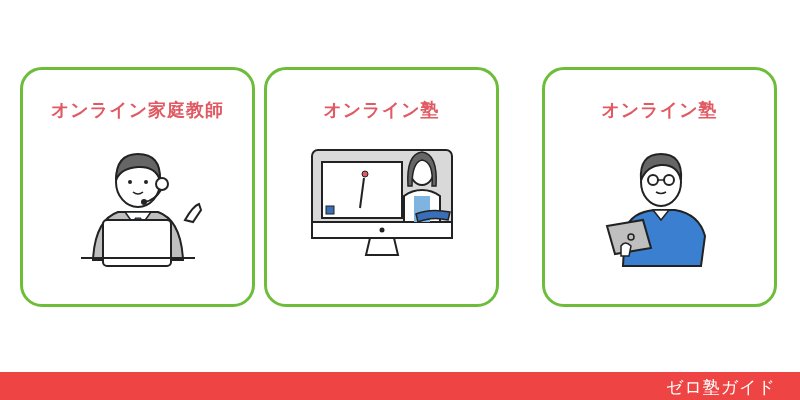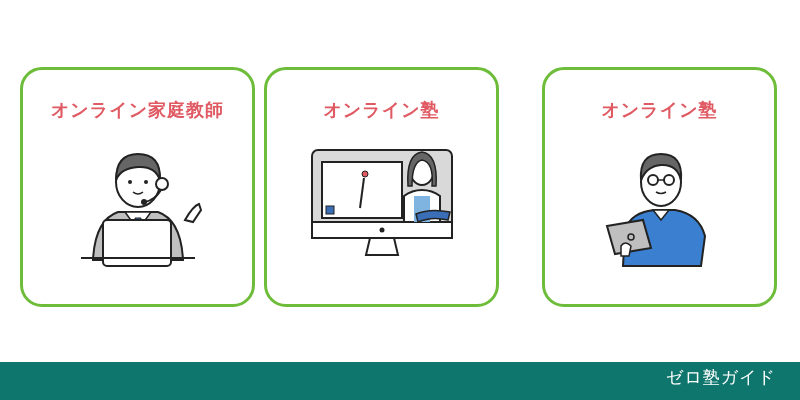--- a/index.html
+++ b/index.html
@@ -1,21 +1,21 @@
 <!DOCTYPE html>
 <html><head>
 <meta charset="utf-8">
 <style>
   html,body{margin:0;padding:0;}
   body{width:800px;height:400px;background:#ffffff;position:relative;overflow:hidden;font-family:"DejaVu Sans","Liberation Sans",sans-serif;}
   .card{position:absolute;top:67px;width:235px;height:240px;border:3px solid #6ebd3a;border-radius:22px;box-sizing:border-box;background:#fff;}
   .card .title{position:absolute;top:28px;left:0;right:0;text-align:center;color:#e05a63;font-weight:bold;font-size:18px;letter-spacing:1px;}
   .card .illus{position:absolute;left:0;right:0;top:70px;height:150px;}
   .card .illus svg{display:block;margin:0 auto;}
-  .footer{position:absolute;left:0;right:0;bottom:0;height:38px;background:#0f766e;}
+  .footer{position:absolute;left:0;right:0;bottom:0;height:28px;background:#ef4444;}
   .footer .brand{position:absolute;right:24px;top:4px;color:#ffffff;font-size:17px;letter-spacing:1px;}
 </style>
 </head>
 <body>
 
 <div class="card" style="left:20px;">
   <div class="title">オンライン家庭教師</div>
   <div class="illus">
     <svg width="130" height="130" viewBox="0 0 130 130">
       <path d="M20 120 Q22 80 45 72 L85 72 Q108 80 110 120 Z" fill="#bfbfbf" stroke="#222" stroke-width="2"></path>

